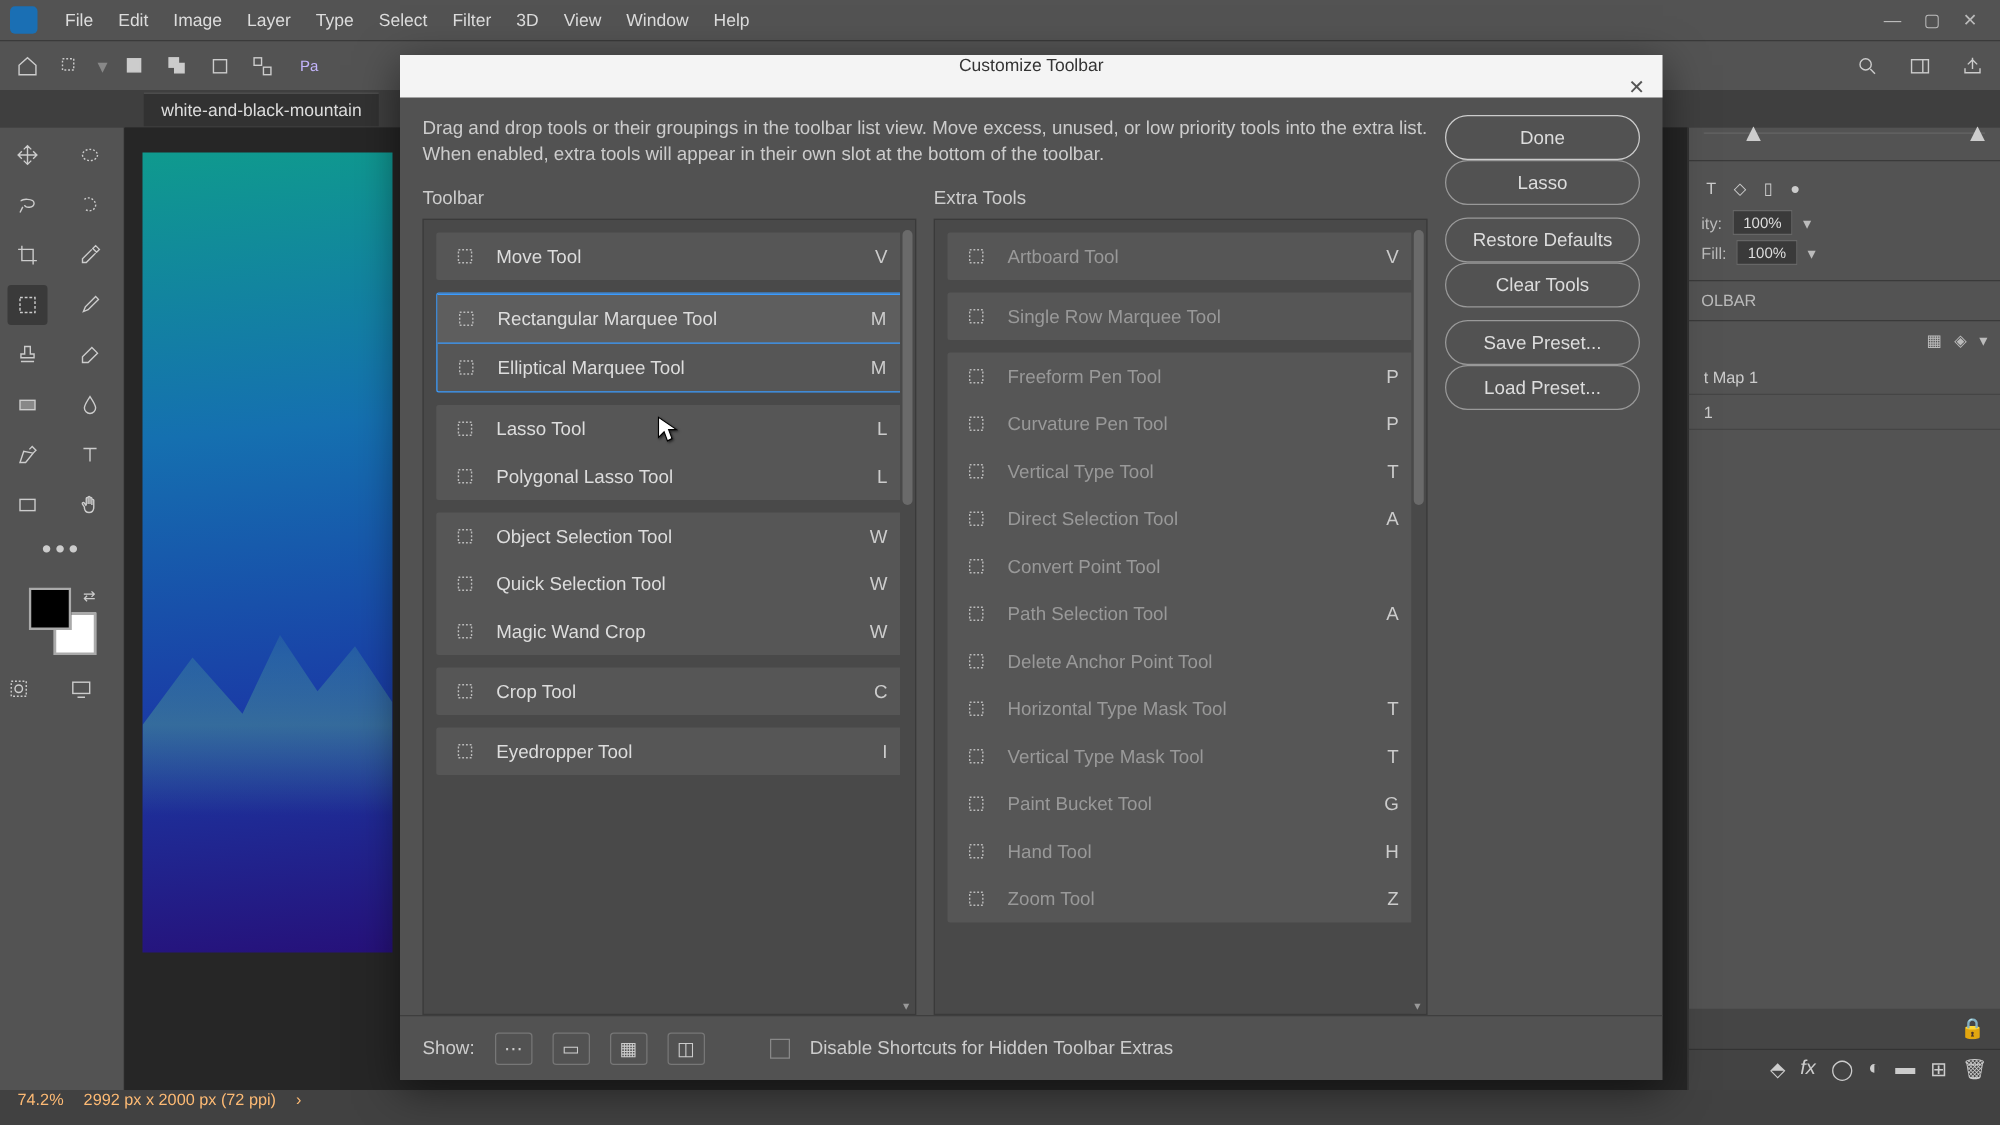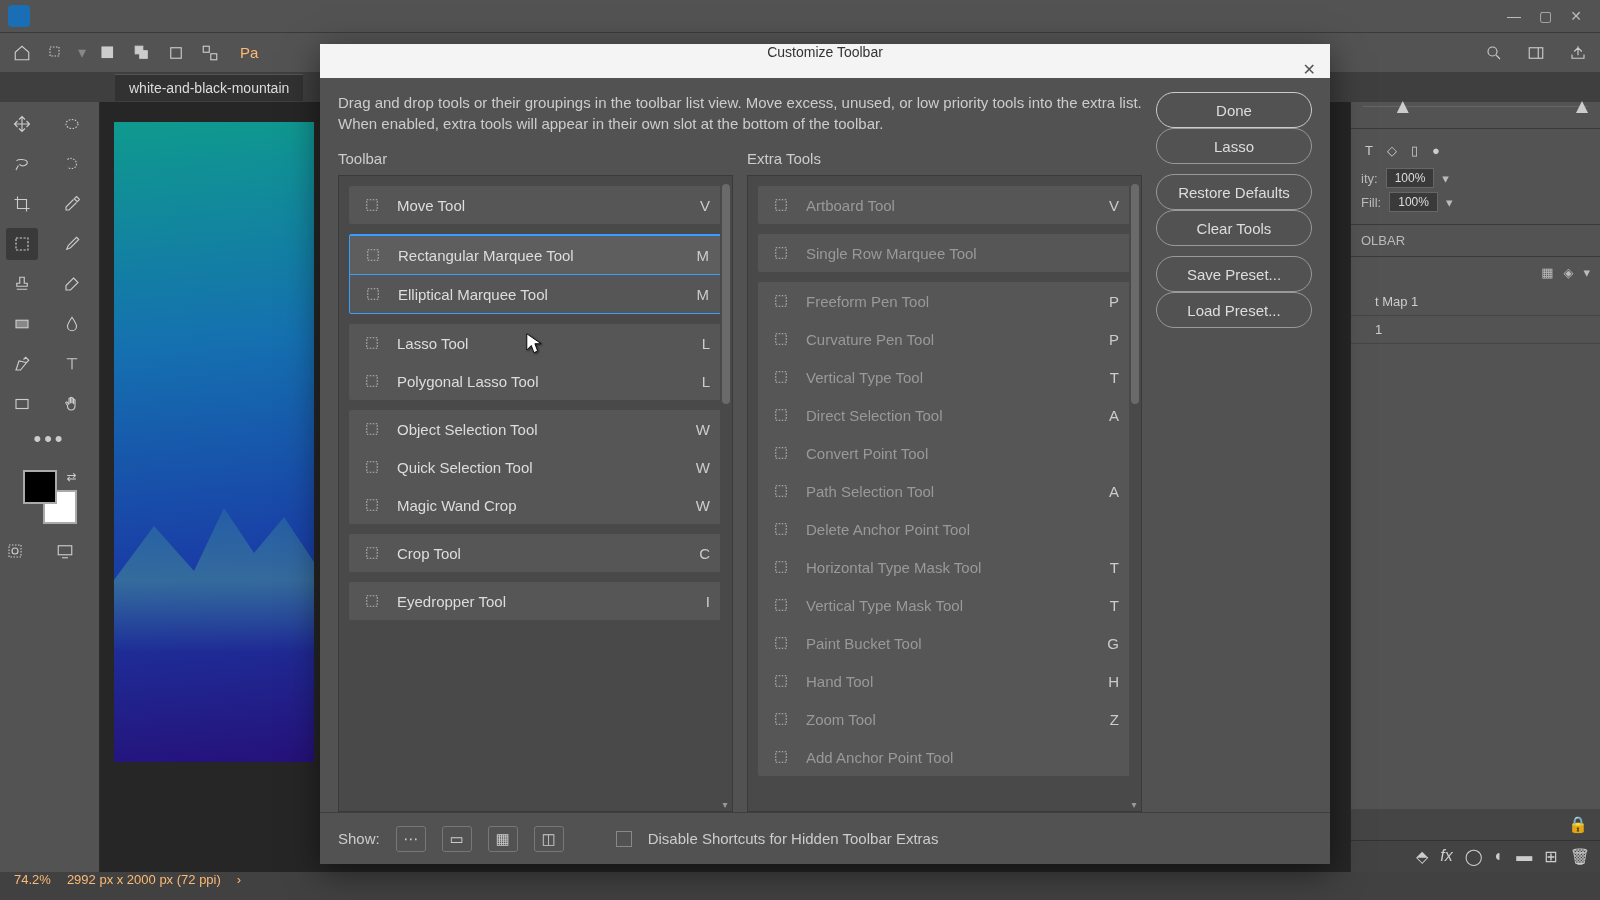--- a/index.html
+++ b/index.html
@@ -42,21 +42,21 @@
 .rightpanels .preview { margin:10px; height:240px; border:3px solid #29abe2; background:linear-gradient(175deg,#0f9a8e 0%,#1570b0 40%,#1a3ba6 80%); position:relative; display:flex; align-items:flex-start; justify-content:flex-end; padding:50px 14px 0 0;}
 .rightpanels .preview span{color:#8dd;font-size:13px;letter-spacing:6px;}
 .rightpanels .slider{height:18px;margin:4px 12px;position:relative;border-top:1px solid #666;}
 .rightpanels .slider .h{position:absolute;top:-6px;left:15%;width:12px;height:12px;background:#ccc;clip-path:polygon(50% 0,100% 100%,0 100%);}
 .rightpanels .slider .h2{left:auto;right:0;}
 .rightpanels .panel{border-top:1px solid #3a3a3a;padding:8px 10px;font-size:13px;color:#bbb;}
 .rightpanels .row{display:flex;align-items:center;gap:8px;margin:4px 0;}
 .rightpanels .field{background:#3a3a3a;border:1px solid #666;padding:2px 8px;font-size:12px;color:#ddd;min-width:48px;}
 .rightpanels .iconrow{display:flex;gap:14px;padding:6px 4px;color:#ccc;}
 .rightpanels .layerlist{flex:1;}
-.rightpanels .layer{padding:6px 24px;border-bottom:1px solid #454545;font-size:13px;}
+.rightpanels .layer{padding:6px 12px;border-bottom:1px solid #454545;font-size:13px;}
 .rightpanels .lock{background:#454545;display:flex;justify-content:flex-end;padding:6px 12px;}
 .rightpanels .footer{display:flex;gap:12px;justify-content:flex-end;padding:6px 10px;background:#434343;border-top:1px solid #333;color:#ccc;}
 
 
 .status { position:absolute; bottom:0; left:0; right:0; height:28px; background:#414141; display:flex; align-items:flex-start; padding:0 14px; font-size:13px; color:#fdba74; gap:16px;}
 
 
 .dialog { position:absolute; top:44px; left:320px; width:1010px; height:820px; background:#525252; box-shadow:0 8px 32px rgba(0,0,0,.5); display:flex; flex-direction:column; }
 .dialog .titlebar { height:34px; background:#f4f4f4; color:#333; display:flex; align-items:center; padding:0 14px; font-size:14px;flex-direction:column; }
 .dialog .titlebar .x { margin-left:auto; color:#555; cursor:pointer; font-size:16px;}
@@ -88,20 +88,33 @@
 .cursor{position:absolute;top:332px;left:525px;width:18px;height:24px;pointer-events:none;z-index:999;}
 .cursor svg{filter:drop-shadow(1px 1px 1px rgba(0,0,0,.6));}
 
 .ico svg,.ic svg,.cell svg{width:18px;height:18px;stroke:#ccc;fill:none;stroke-width:1.5;}
 </style>
 </head>
 <body>
 
 <div class="menubar">
   <div class="logo"></div>
+  <div id="menuitems" style="display: flex;">
+      <span class="mi">File</span>
+      <span class="mi">Edit</span>
+      <span class="mi">Image</span>
+      <span class="mi">Layer</span>
+      <span class="mi">Type</span>
+      <span class="mi">Select</span>
+      <span class="mi">Filter</span>
+      <span class="mi">3D</span>
+      <span class="mi">View</span>
+      <span class="mi">Window</span>
+      <span class="mi">Help</span>
+    </div>
   <div class="winctrl">
     <span>—</span>
     <span>▢</span>
     <span>✕</span>
   </div>
 </div>
 
 <div class="optbar">
   <div class="ico">
       <svg viewBox="0 0 24 24">
@@ -129,21 +142,21 @@
       <svg viewBox="0 0 24 24">
         <rect x="5" y="5" width="14" height="14"></rect>
       </svg>
     </div>
   <div class="ico">
       <svg viewBox="0 0 24 24">
         <rect x="3" y="3" width="8" height="8"></rect>
         <rect x="13" y="13" width="8" height="8"></rect>
       </svg>
     </div>
-  <span style="color:#fdba74;font-size:15px;margin-left:8px">Pa</span>
+  <span style="color:#c4b5fd;font-size:12px;margin-left:8px">Pa</span>
   <div class="right">
     <div class="ico">
         <svg viewBox="0 0 24 24">
           <circle cx="10" cy="10" r="6"></circle>
           <path d="M15 15l5 5"></path>
         </svg>
       </div>
     <div class="ico">
         <svg viewBox="0 0 24 24">
           <rect x="3" y="5" width="18" height="14"></rect>
@@ -574,29 +587,20 @@
               </div>
               <div class="row2">
                 <span class="ic">
                   <svg viewBox="0 0 24 24">
                     <rect x="5" y="5" width="14" height="14" stroke="#bbb" fill="none" stroke-dasharray="2 2"></rect>
                   </svg>
                 </span>
                 <span class="lbl">Zoom Tool</span>
                 <span class="key">Z</span>
               </div>
-              <div class="row2">
-                <span class="ic">
-                  <svg viewBox="0 0 24 24">
-                    <rect x="5" y="5" width="14" height="14" stroke="#bbb" fill="none" stroke-dasharray="2 2"></rect>
-                  </svg>
-                </span>
-                <span class="lbl">Add Anchor Point Tool</span>
-                <span class="key"></span>
-              </div>
             </div>
           </div>
       </div>
     </div>
     <div class="btncol">
       <div class="btn primary">Done</div>
       <div class="btn">Lasso</div>
       <div style="height:10px"></div>
       <div class="btn">Restore Defaults</div>
       <div class="btn">Clear Tools</div>

